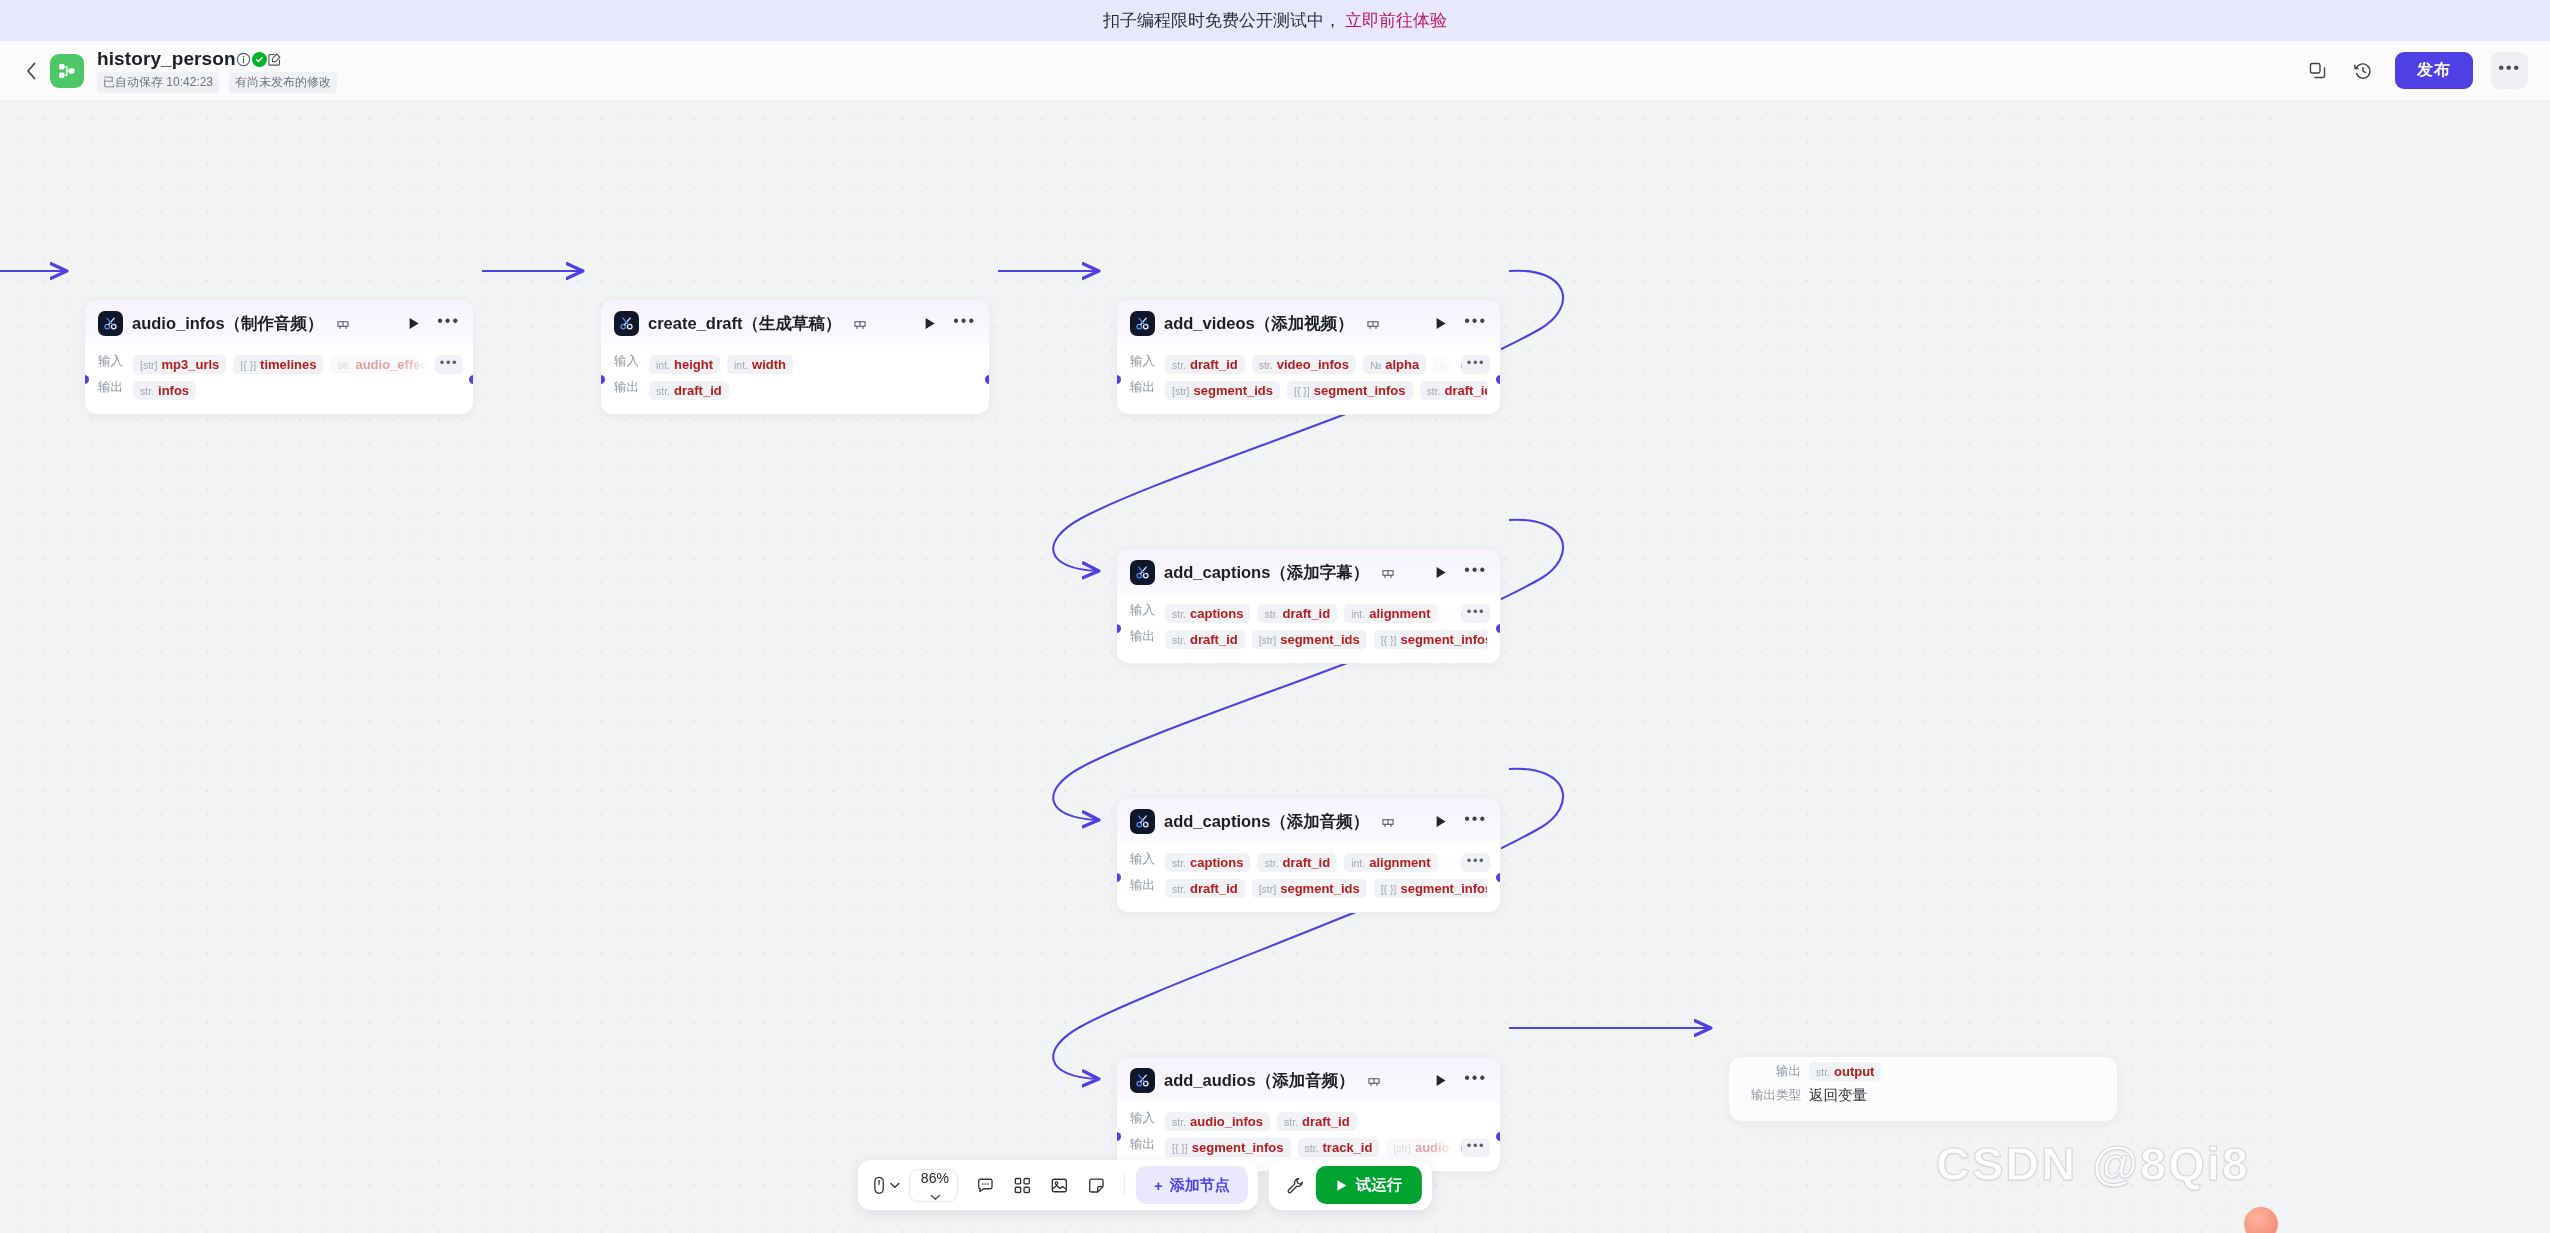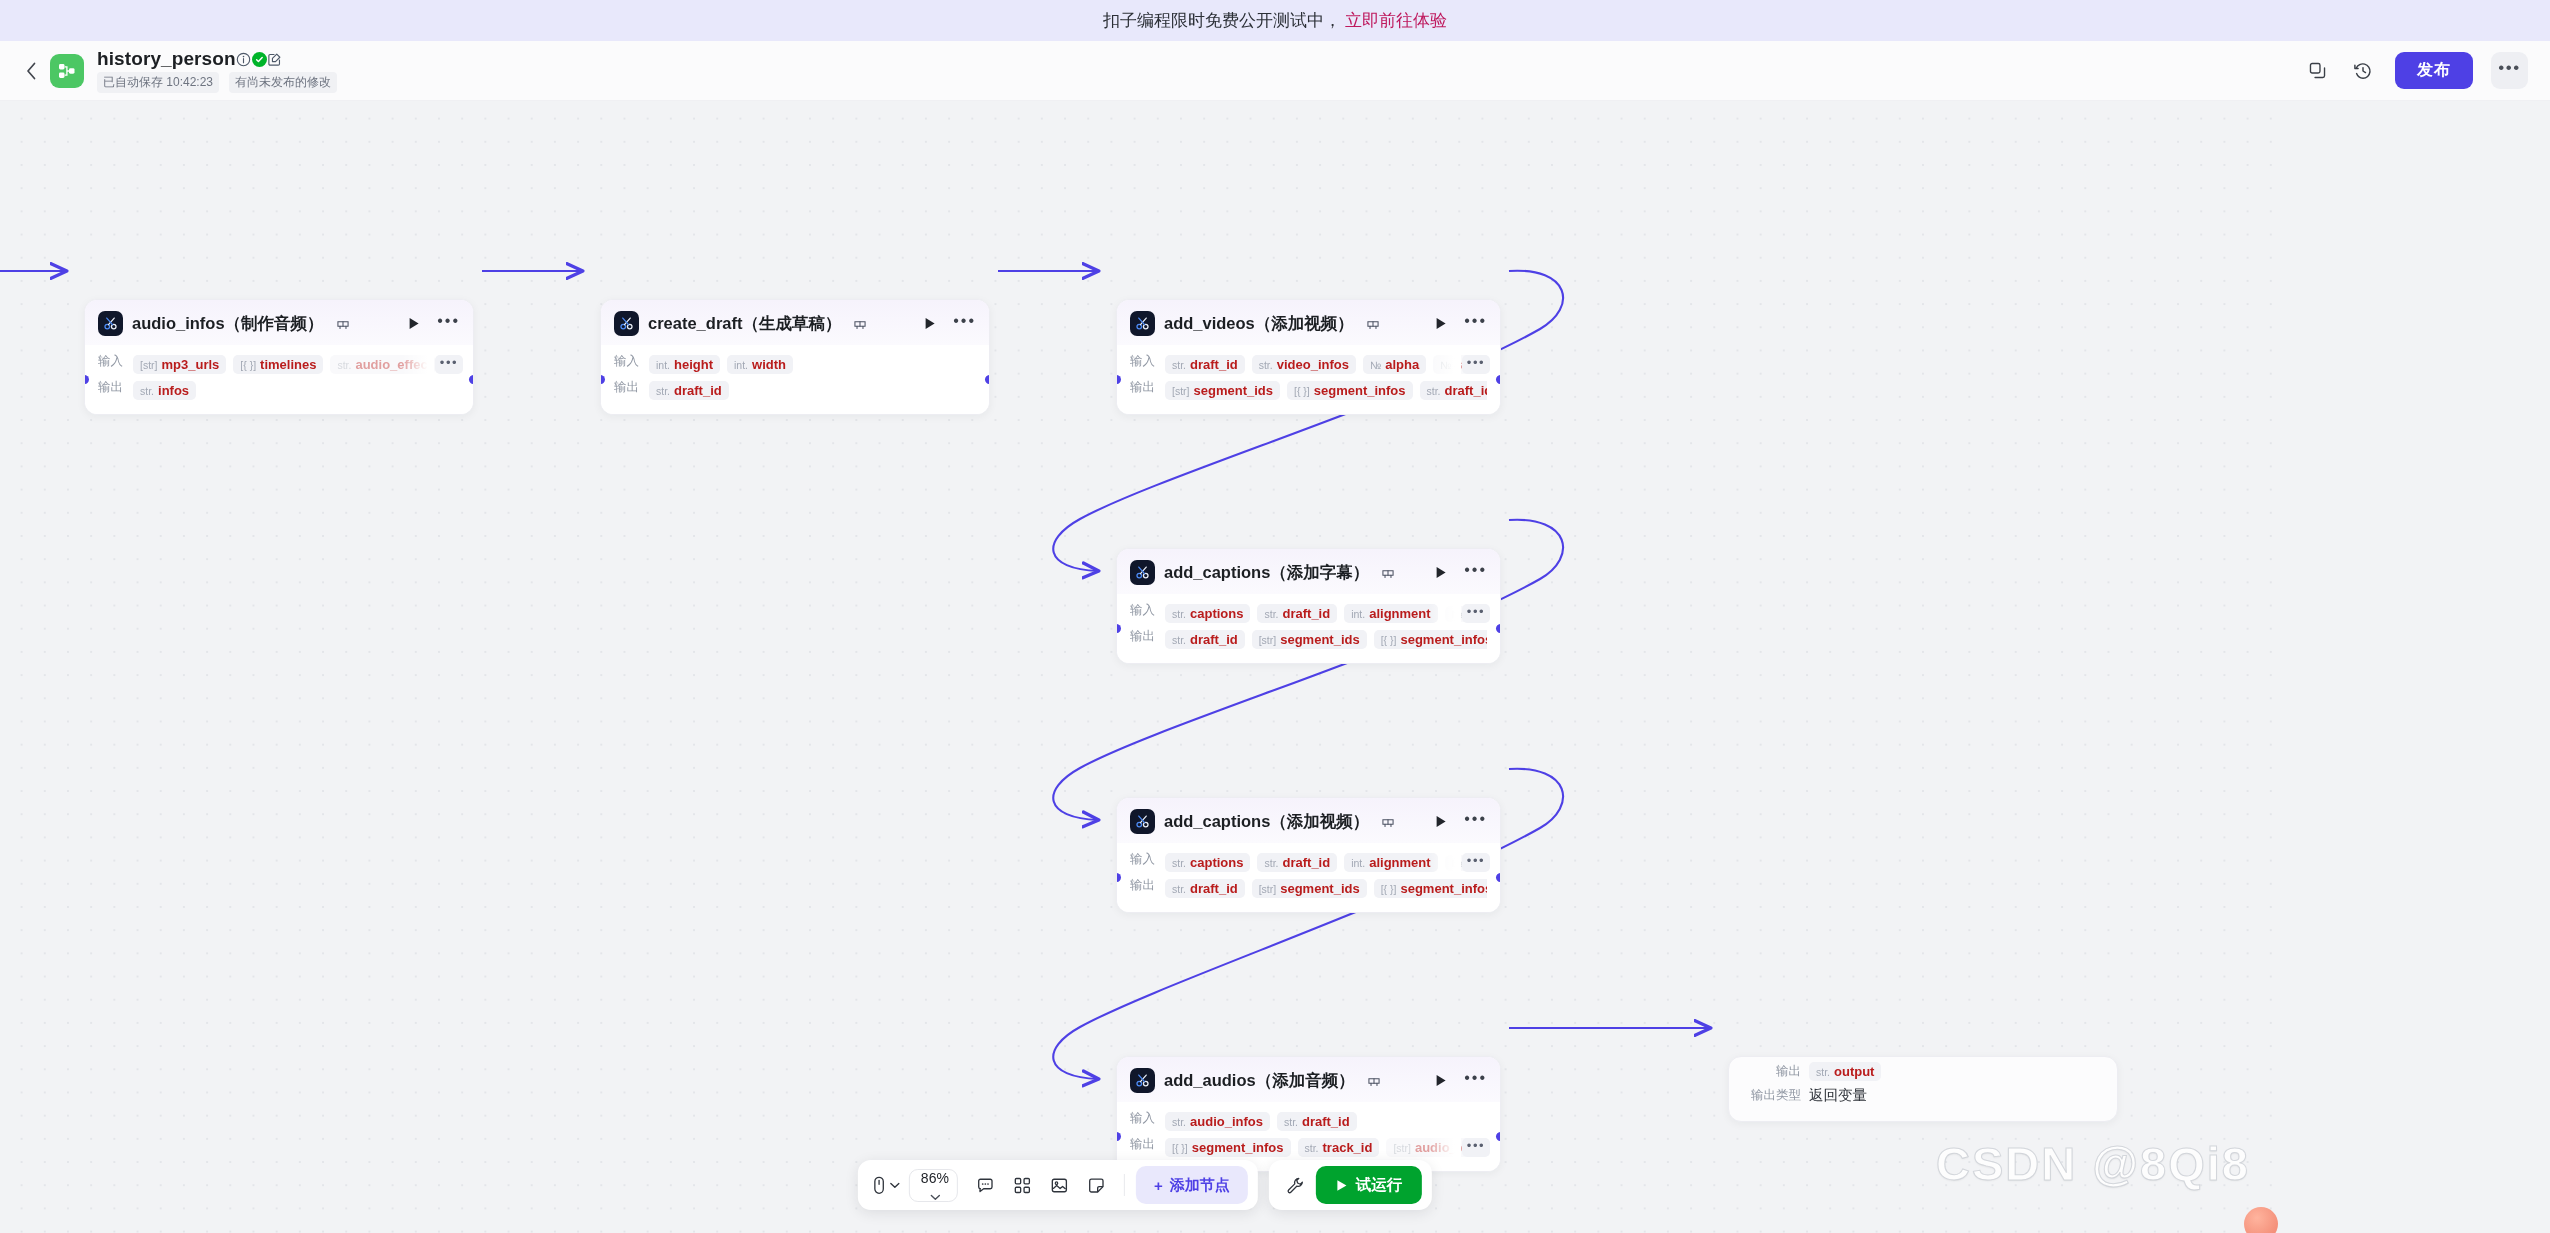--- a/index.html
+++ b/index.html
@@ -576,21 +576,21 @@
     <div class="port" style="right:-5px; top:75px;"></div>
     <div class="node-head">
       <div class="node-icon">
             <svg width="17" height="17" viewBox="0 0 20 20" fill="none">
   <circle cx="6.2" cy="13.6" r="2.7" stroke="#4D8BF5" stroke-width="1.5"></circle>
   <circle cx="13.8" cy="13.6" r="2.7" stroke="#E8EDF6" stroke-width="1.5"></circle>
   <path d="M7.6 11.4L14.4 3.6" stroke="#E8EDF6" stroke-width="1.5" stroke-linecap="round"></path>
   <path d="M12.4 11.4L5.6 3.6" stroke="#4D8BF5" stroke-width="1.5" stroke-linecap="round"></path>
 </svg>
           </div>
-      <span class="node-title">add_captions（添加视频）</span>
+      <span class="node-title">add_captions（添加音频）</span>
       <span class="ic-ribbon">
             <svg width="14" height="14" viewBox="0 0 16 16" fill="none">
   <path d="M2.2 5.4h11.6v5.2H2.2z" stroke="#4B5162" stroke-width="1.2"></path>
   <path d="M4.6 10.6v2.6M11.4 10.6v2.6M8 5.4v5.2" stroke="#4B5162" stroke-width="1.2" stroke-linecap="round"></path>
 </svg>
           </span>
       <div class="node-head-actions">
         <span class="ic-play">
               <svg width="12" height="13" viewBox="0 0 12 13">
                 <path d="M1.6 1.1L10.6 6.5 1.6 11.9z" fill="#22252B"></path>

